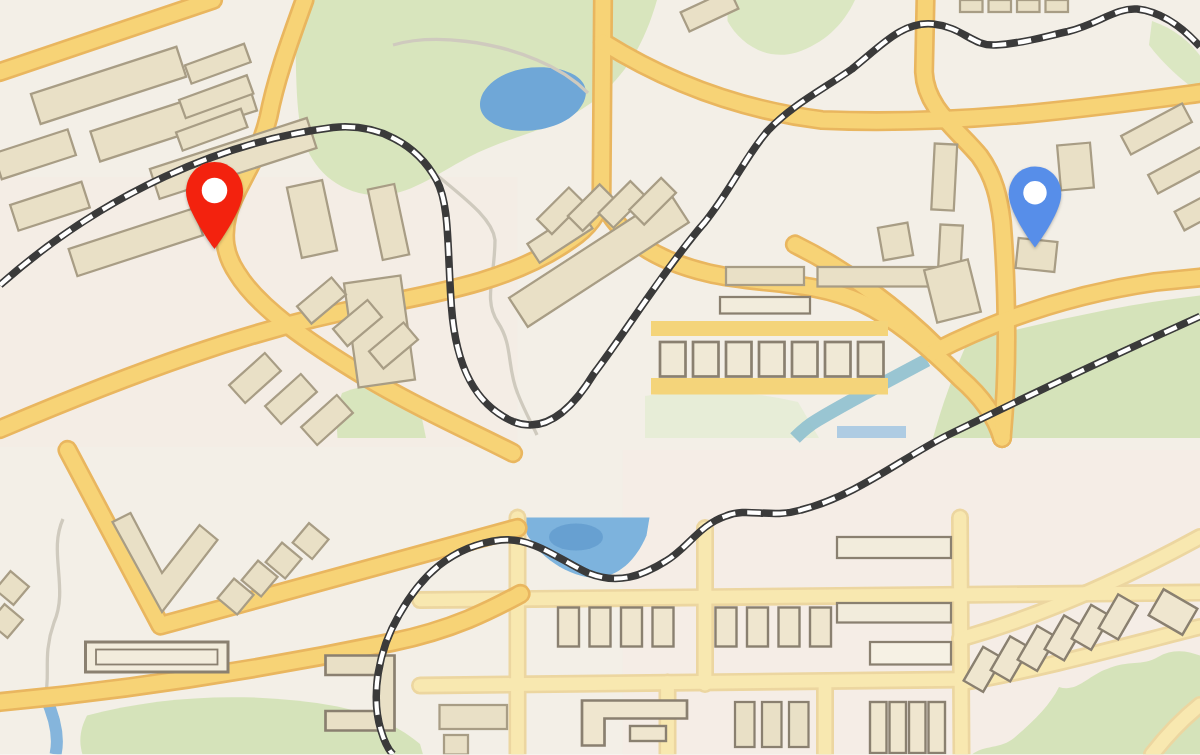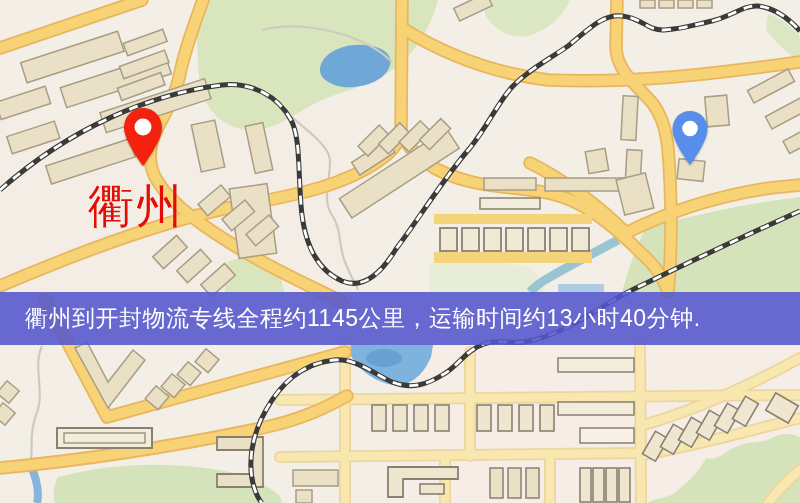--- a/index.html
+++ b/index.html
@@ -230,24 +230,22 @@
       </g>
     </g>
   </svg>
 
   <div class="pin pin-origin">
     <svg width="46" height="62" viewBox="0 0 46 62">
       <path d="M23,2 C12,2 4,11 4,22 C4,35 23,60 23,60 C23,60 42,35 42,22 C42,11 34,2 23,2 Z" fill="#f3220e"></path>
       <circle cx="23" cy="21" r="8.5" fill="#ffffff"></circle>
     </svg>
   </div>
-  <div class="city-label label-origin">衢州</div>
 
   <div class="pin pin-dest">
     <svg width="42" height="58" viewBox="0 0 42 58">
       <path d="M21,2 C11,2 3.5,10 3.5,20.5 C3.5,33 21,56 21,56 C21,56 38.5,33 38.5,20.5 C38.5,10 31,2 21,2 Z" fill="#578ee9"></path>
       <circle cx="21" cy="19.5" r="7.8" fill="#ffffff"></circle>
     </svg>
   </div>
 
-  <div class="banner">衢州到开封物流专线全程约1145公里，运输时间约13小时40分钟.</div>
 
 </div>
 
 </body></html>

